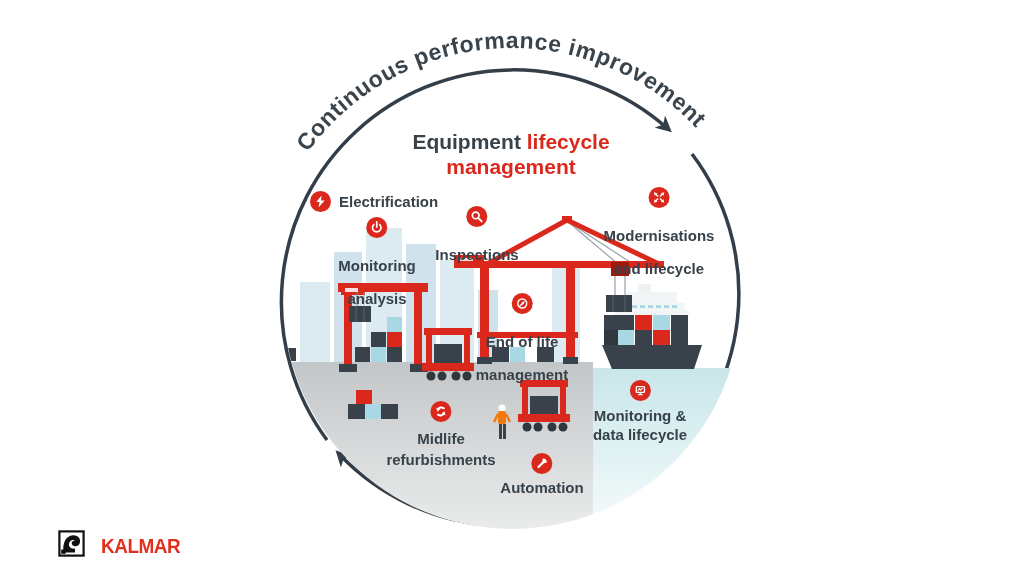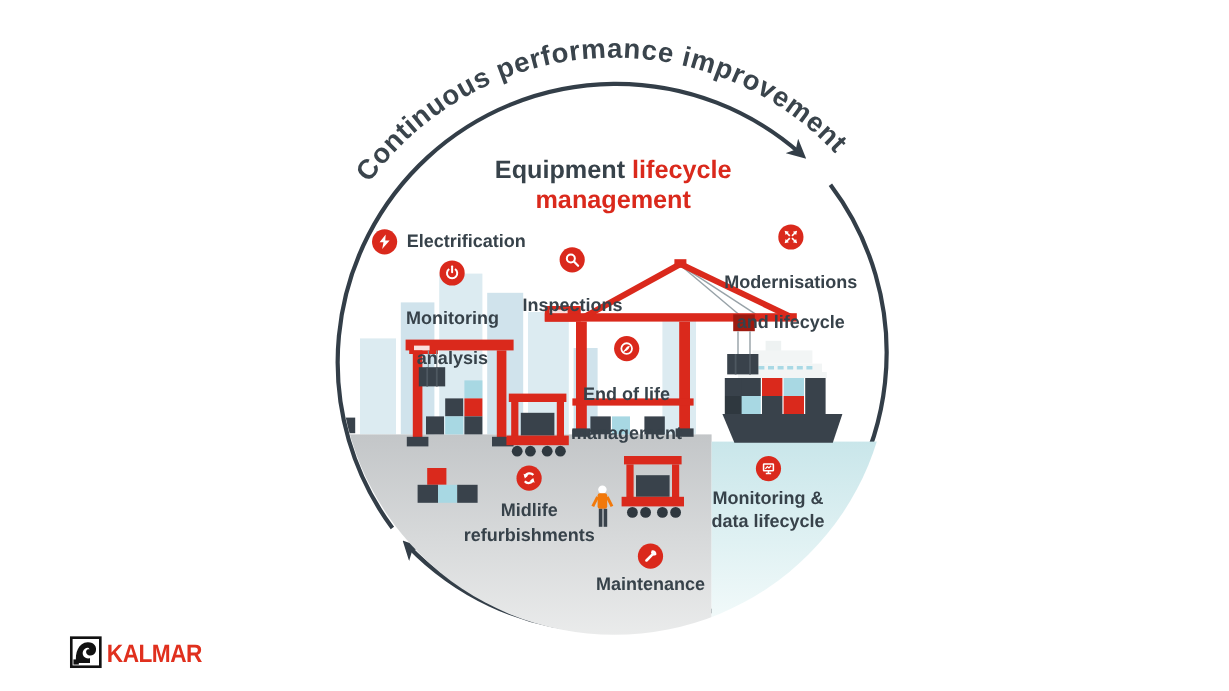--- a/index.html
+++ b/index.html
@@ -9,21 +9,21 @@
   .labels{position:absolute;left:0;top:0;width:1024px;height:448px;pointer-events:none;}
   .label{position:absolute;display:flex;color:#37424A;font-weight:bold;font-size:15px;line-height:16px;white-space:nowrap;}
   .label.row{flex-direction:row;align-items:center;gap:8px;}
   .label.col{flex-direction:column;align-items:center;gap:20px;transform:translateX(-50%);text-align:center;}
   .badge{width:21px;height:21px;border-radius:50%;background:#DA291C;display:flex;align-items:center;justify-content:center;flex:0 0 auto;}
   .badge svg{display:block;}
   .title{position:absolute;left:511px;top:129px;transform:translateX(-50%);text-align:center;
          font-size:21px;line-height:25px;font-weight:bold;white-space:nowrap;}
   .title .dark{color:#37424A;}
   .title .red{color:#DA291C;}
-  .brand{position:absolute;left:58px;top:530px;display:flex;align-items:center;gap:4px;}
+  .brand{position:absolute;left:58px;top:530px;display:flex;align-items:center;gap:16px;}
   .brand-text{color:#E0301E;font-weight:bold;font-size:21px;letter-spacing:-0.5px;transform:scaleX(.9);transform-origin:left center;}
 </style>
 </head>
 <body>
 
 <div id="canvas">
 
 <svg id="scene" width="1024" height="576" viewBox="0 0 1024 576">
   <defs>
     <clipPath id="circleClip">
@@ -223,21 +223,21 @@
         <line x1="6" y1="8" x2="3.2" y2="10.8"></line>
             <polygon points="1.4,12.6 2.3,8.8 5.2,11.7" fill="#fff" stroke="none"></polygon>
         <line x1="8" y1="8" x2="10.8" y2="10.8"></line>
             <polygon points="12.6,12.6 8.8,11.7 11.7,8.8" fill="#fff" stroke="none"></polygon>
       </svg>
     </span>
     <span>Modernisations</span>
     <span style="margin-top:-3px">and lifecycle</span>
   </div>
 
-  <div class="label col" style="left:522px;top:280px">
+  <div class="label col" style="left:522px;top:293px">
     <span class="badge">
       <svg width="13" height="13" viewBox="0 0 14 14">
             <circle cx="7" cy="7" r="4.8" fill="none" stroke="#fff" stroke-width="1.6"></circle>
             <path d="M5 9.2 Q6.6 4.4 9.8 4.6 Q8.8 8.8 5 9.2 Z" fill="#fff"></path>
             <line x1="4.2" y1="10" x2="6.4" y2="7.6" stroke="#fff" stroke-width="1.1"></line>
           </svg>
     </span>
     <span>End of life</span>
     <span style="margin-top:-3px">management</span>
   </div>
@@ -248,41 +248,41 @@
             <rect x="2.6" y="2.8" width="8.8" height="6.2" rx="0.6" fill="none" stroke="#fff" stroke-width="1.4"></rect>
             <line x1="7" y1="9" x2="7" y2="11" stroke="#fff" stroke-width="1.4"></line>
             <line x1="4.6" y1="11.4" x2="9.4" y2="11.4" stroke="#fff" stroke-width="1.4"></line>
             <polyline points="4.2,7.2 6,5.2 7.4,6.4 9.4,4.4" fill="none" stroke="#fff" stroke-width="1.1"></polyline>
           </svg>
     </span>
     <span>Monitoring &amp;</span>
     <span style="margin-top:-4px">data lifecycle</span>
   </div>
 
-  <div class="label col" style="left:441px;top:388px;gap:9px">
+  <div class="label col" style="left:441px;top:401px;gap:9px">
     <span class="badge">
       <svg width="13" height="13" viewBox="0 0 14 14" fill="none">
         <path d="M10.8 4.2 A4.3 4.3 0 0 0 3.4 5.6" stroke="#fff" stroke-width="2.1"></path>
         <polygon points="2,3 3.2,7.2 6.2,4.6" fill="#fff"></polygon>
         <path d="M3.2 9.8 A4.3 4.3 0 0 0 10.6 8.4" stroke="#fff" stroke-width="2.1"></path>
         <polygon points="12,11 10.8,6.8 7.8,9.4" fill="#fff"></polygon>
       </svg>
     </span>
     <span>Midlife</span>
     <span style="margin-top:-4px">refurbishments</span>
   </div>
 
   <div class="label col" style="left:542px;top:453px;gap:6px">
     <span class="badge">
       <svg width="13" height="13" viewBox="0 0 14 14">
             <line x1="3.4" y1="10.8" x2="8.4" y2="5.8" stroke="#fff" stroke-width="2.4" stroke-linecap="round"></line>
             <path d="M8 1.8 A3.4 3.4 0 0 1 12.2 6 L9.8 6.6 L7.4 4.2 Z" fill="#fff"></path>
           </svg>
     </span>
-    <span>Maintenance</span>
+    <span>Automation</span>
   </div>
 
 </div>
 
 <div class="brand">
   <span class="brand-mark">
     <svg width="27" height="27" viewBox="0 0 27 27">
       <rect x="1.4" y="1.4" width="24.2" height="24.2" fill="#fff" stroke="#111" stroke-width="2.2"></rect>
       <path d="M5.5 22.5 C4.2 14 7.5 5.5 15 5.2 C20.5 5 23 9 21.8 13 C20.8 16.4 16.4 17.4 14.4 15 C12.8 13 14.4 10.4 16.6 11.2 C16.2 9 12.4 9.6 11.2 12.8 C10 16.2 12.6 19.4 17 18.6 L17 22.5 Z" fill="#111"></path>
       <rect x="3.2" y="19.5" width="4.5" height="4.3" fill="#111"></rect>

